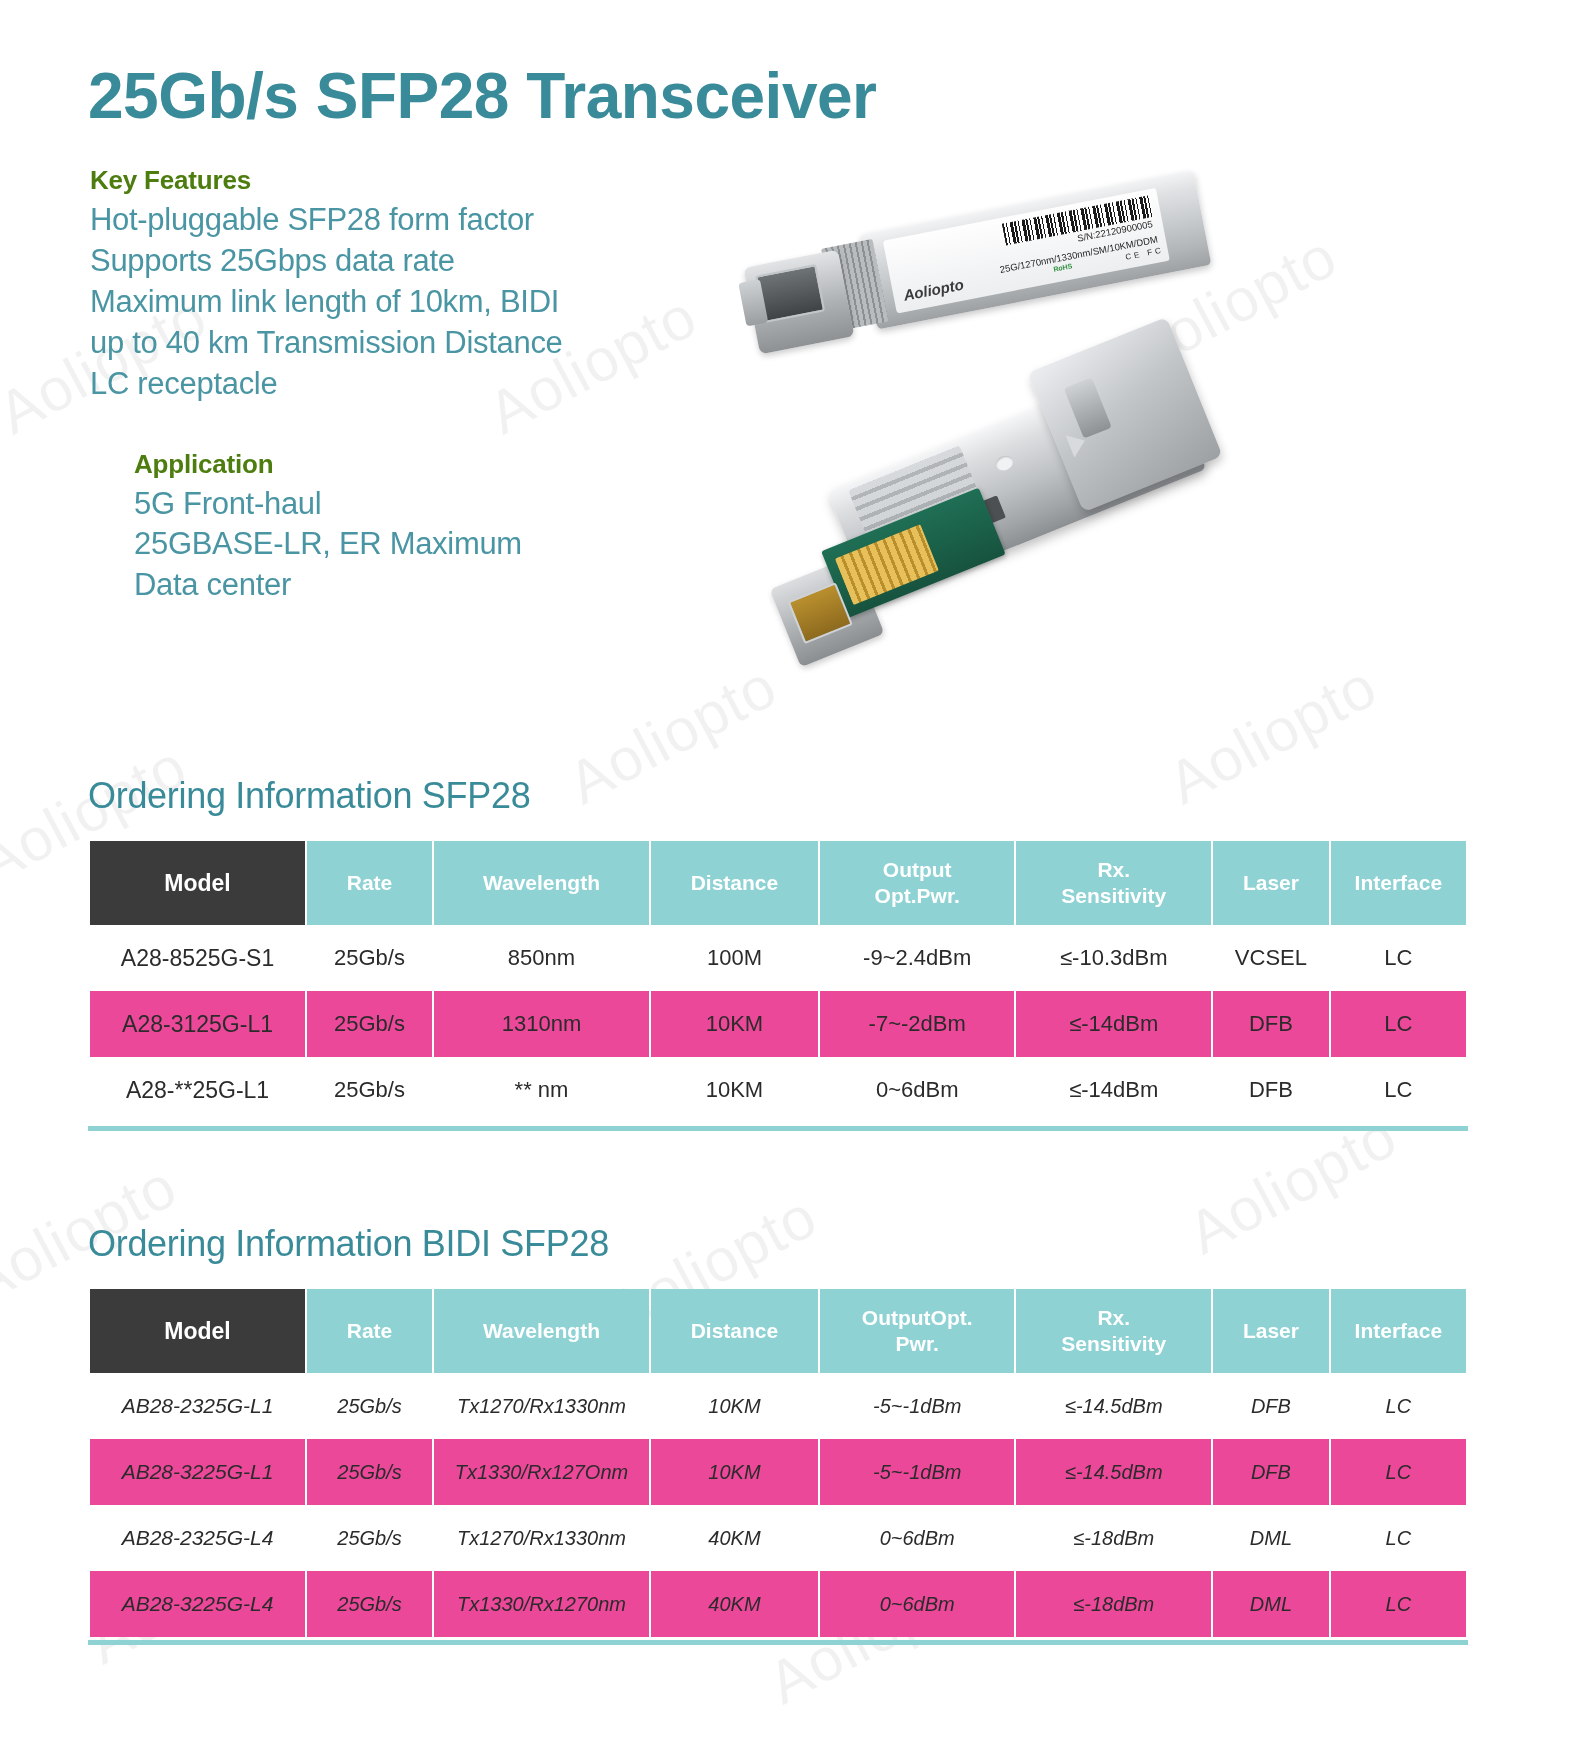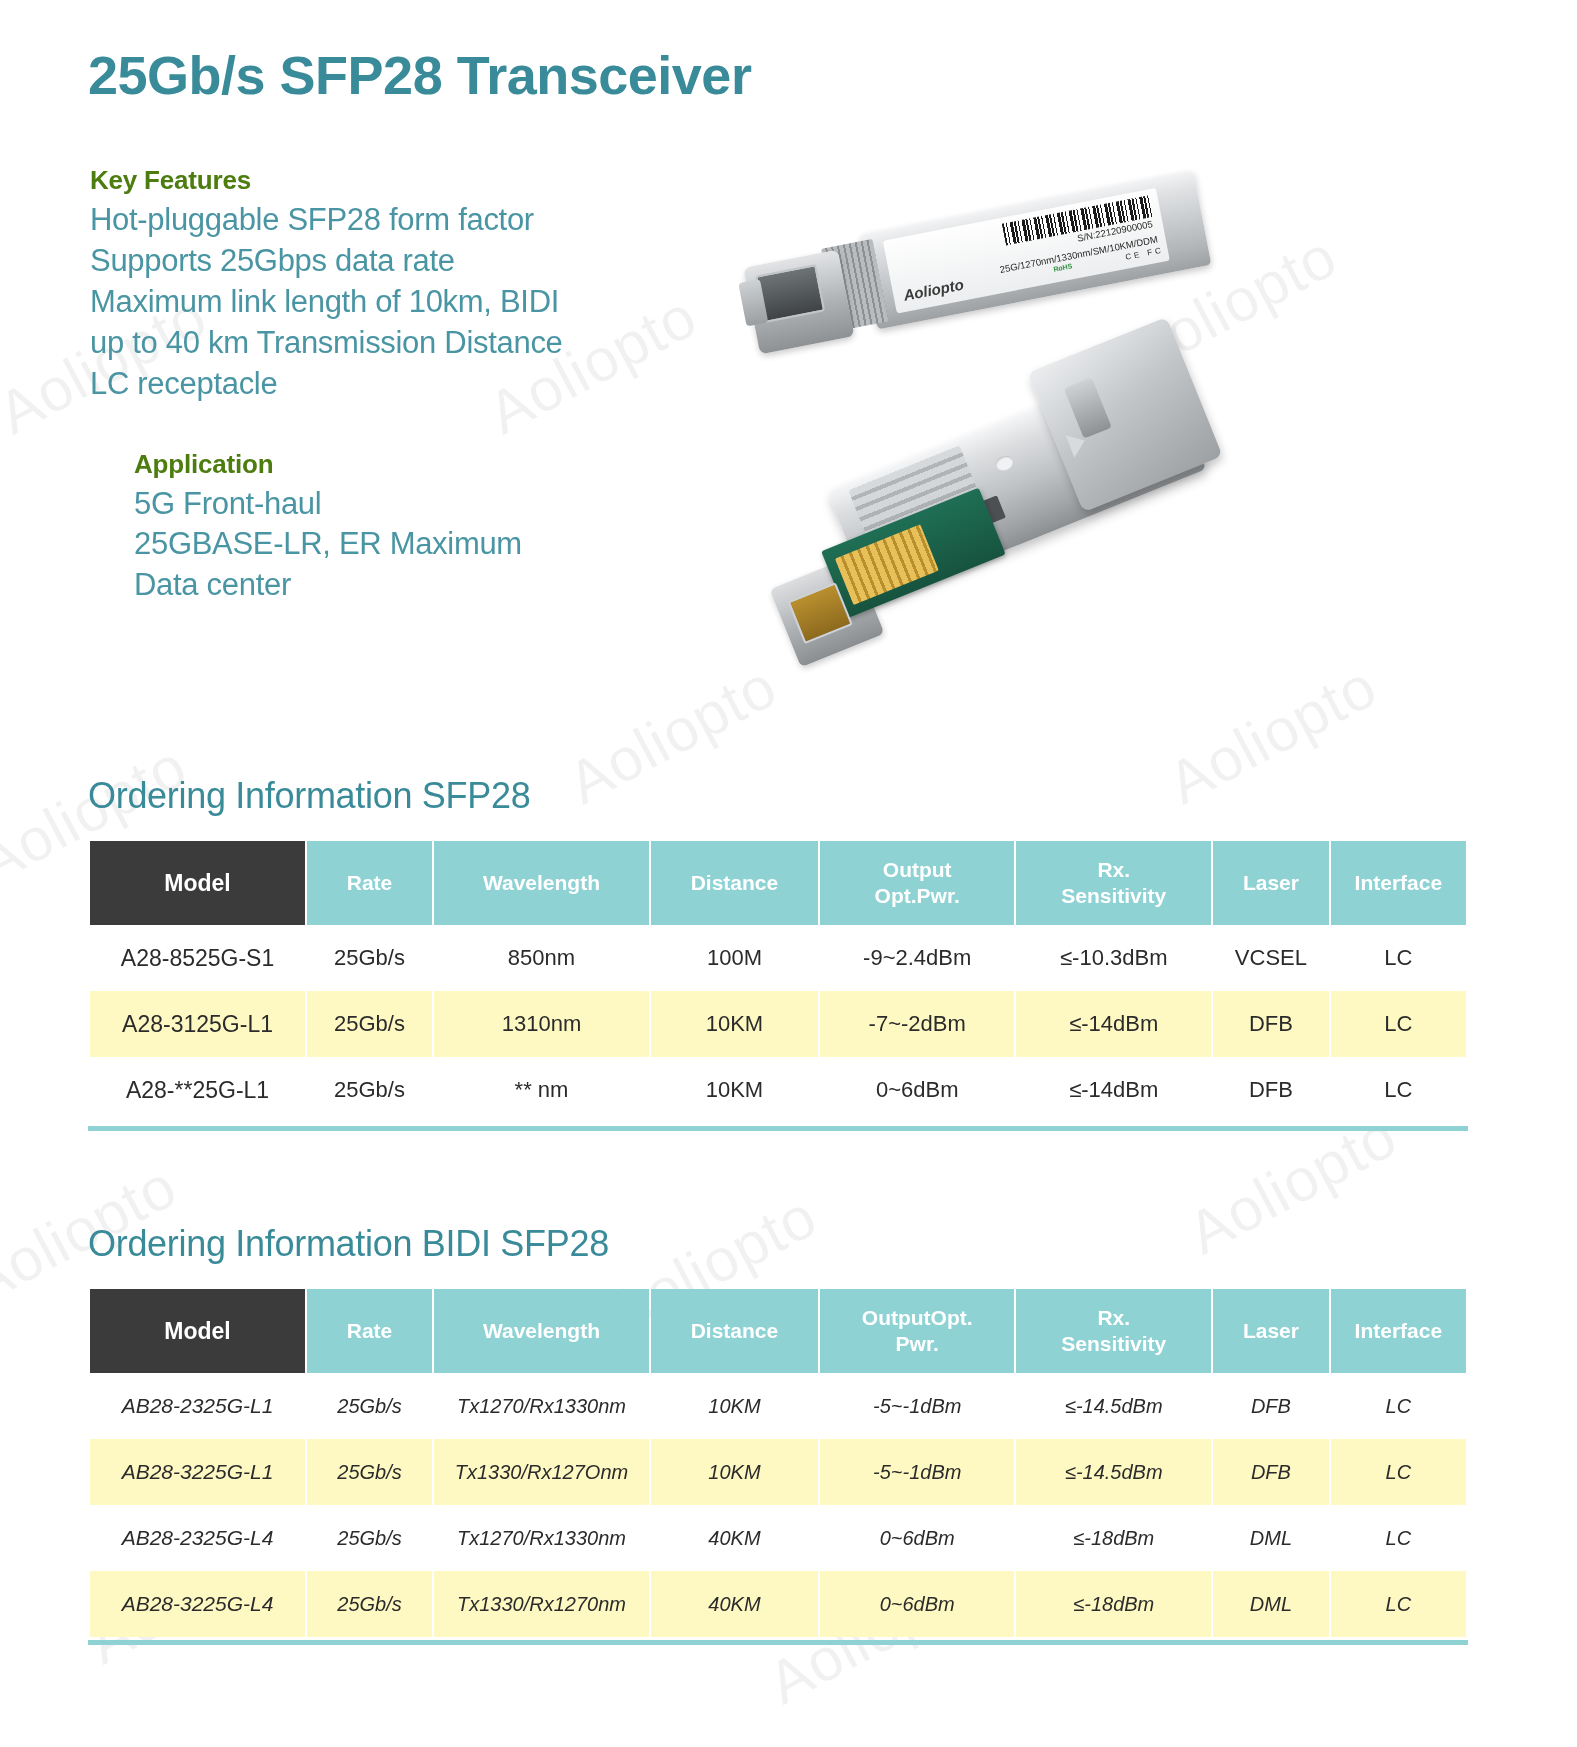--- a/index.html
+++ b/index.html
@@ -28,22 +28,22 @@
     color: rgba(0,0,0,0.055);
     transform: rotate(-28deg);
     white-space: nowrap;
     letter-spacing: 1px;
   }
 
   
   .page-title {
     position: absolute;
     left: 88px;
-    top: 44px;
-    font-size: 54px;
+    top: 59px;
+    font-size: 64px;
     font-weight: 700;
     color: #3a8b99;
     letter-spacing: -0.5px;
     z-index: 10;
   }
 
   
   .info-col {
     position: absolute;
     left: 90px;
@@ -317,21 +317,21 @@
     color: #2b2b2b;
     font-weight: 400;
     text-align: center;
     height: 66px;
     vertical-align: middle;
     background: #ffffff;
     padding: 2px 4px;
     white-space: nowrap;
     margin-top: 19px;
   }
-  table.spec tr.alt td { background: #fef9c3; }
+  table.spec tr.alt td { background: #ec4899; }
   table.spec td.model-cell { font-size: 23px; }
   .table-underline {
     height: 5px;
     background: #8fd2d4;
     width: 1380px;
     margin-top: 3px;
   }
 
   
   col.c-model { width: 210px; }

